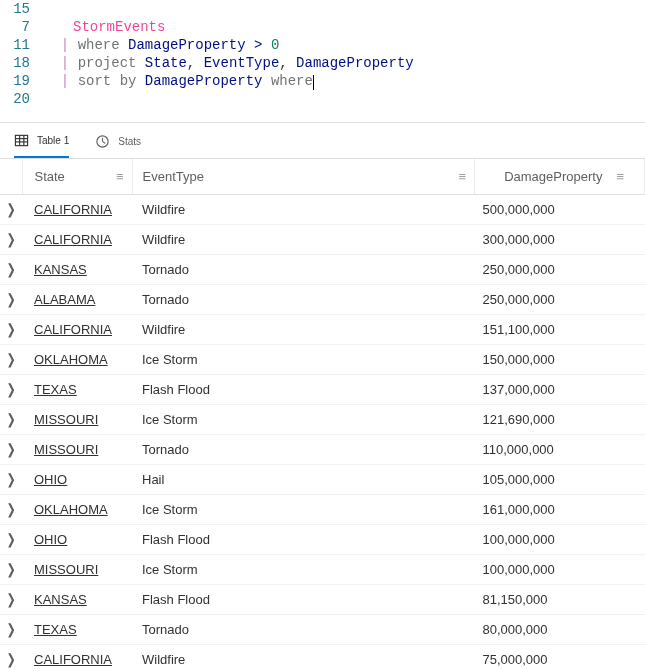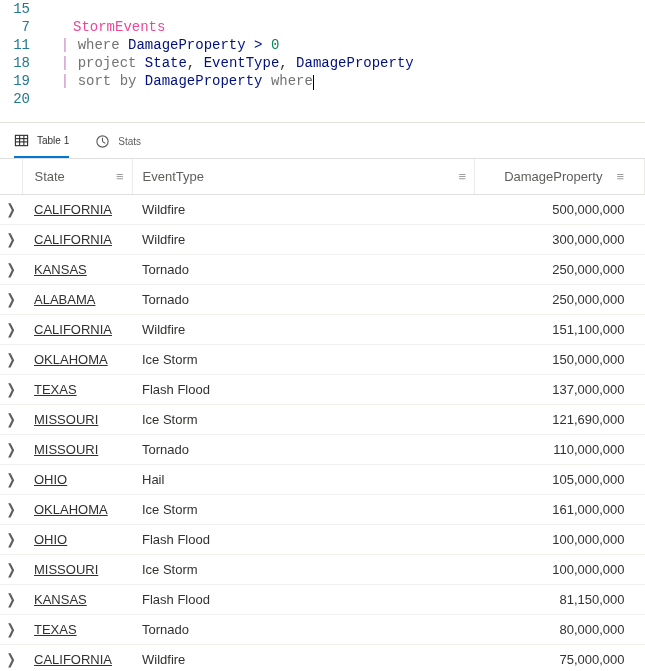--- a/index.html
+++ b/index.html
@@ -112,21 +112,21 @@
   td.cell-expand {
     width: 22px;
     text-align: center;
     color: #605e5c;
     cursor: pointer;
     font-size: 11px;
     padding: 7px 4px;
   }
   td.cell-state { padding-left: 12px; text-decoration: underline; }
   td.cell-event { padding-left: 10px; }
-  td.cell-damage { text-align: right; padding-right: 20px; }
+  td.cell-damage { text-align: left; padding-right: 14px; }
   .chev { display:inline-block; transform: scaleY(1.3); }
   svg { display: block; }
 </style>
 </head>
 <body>
 
 <div class="editor" id="editor">
     <div class="editor-line">
       <div class="gutter">15</div>
       <div class="line-content"></div>

